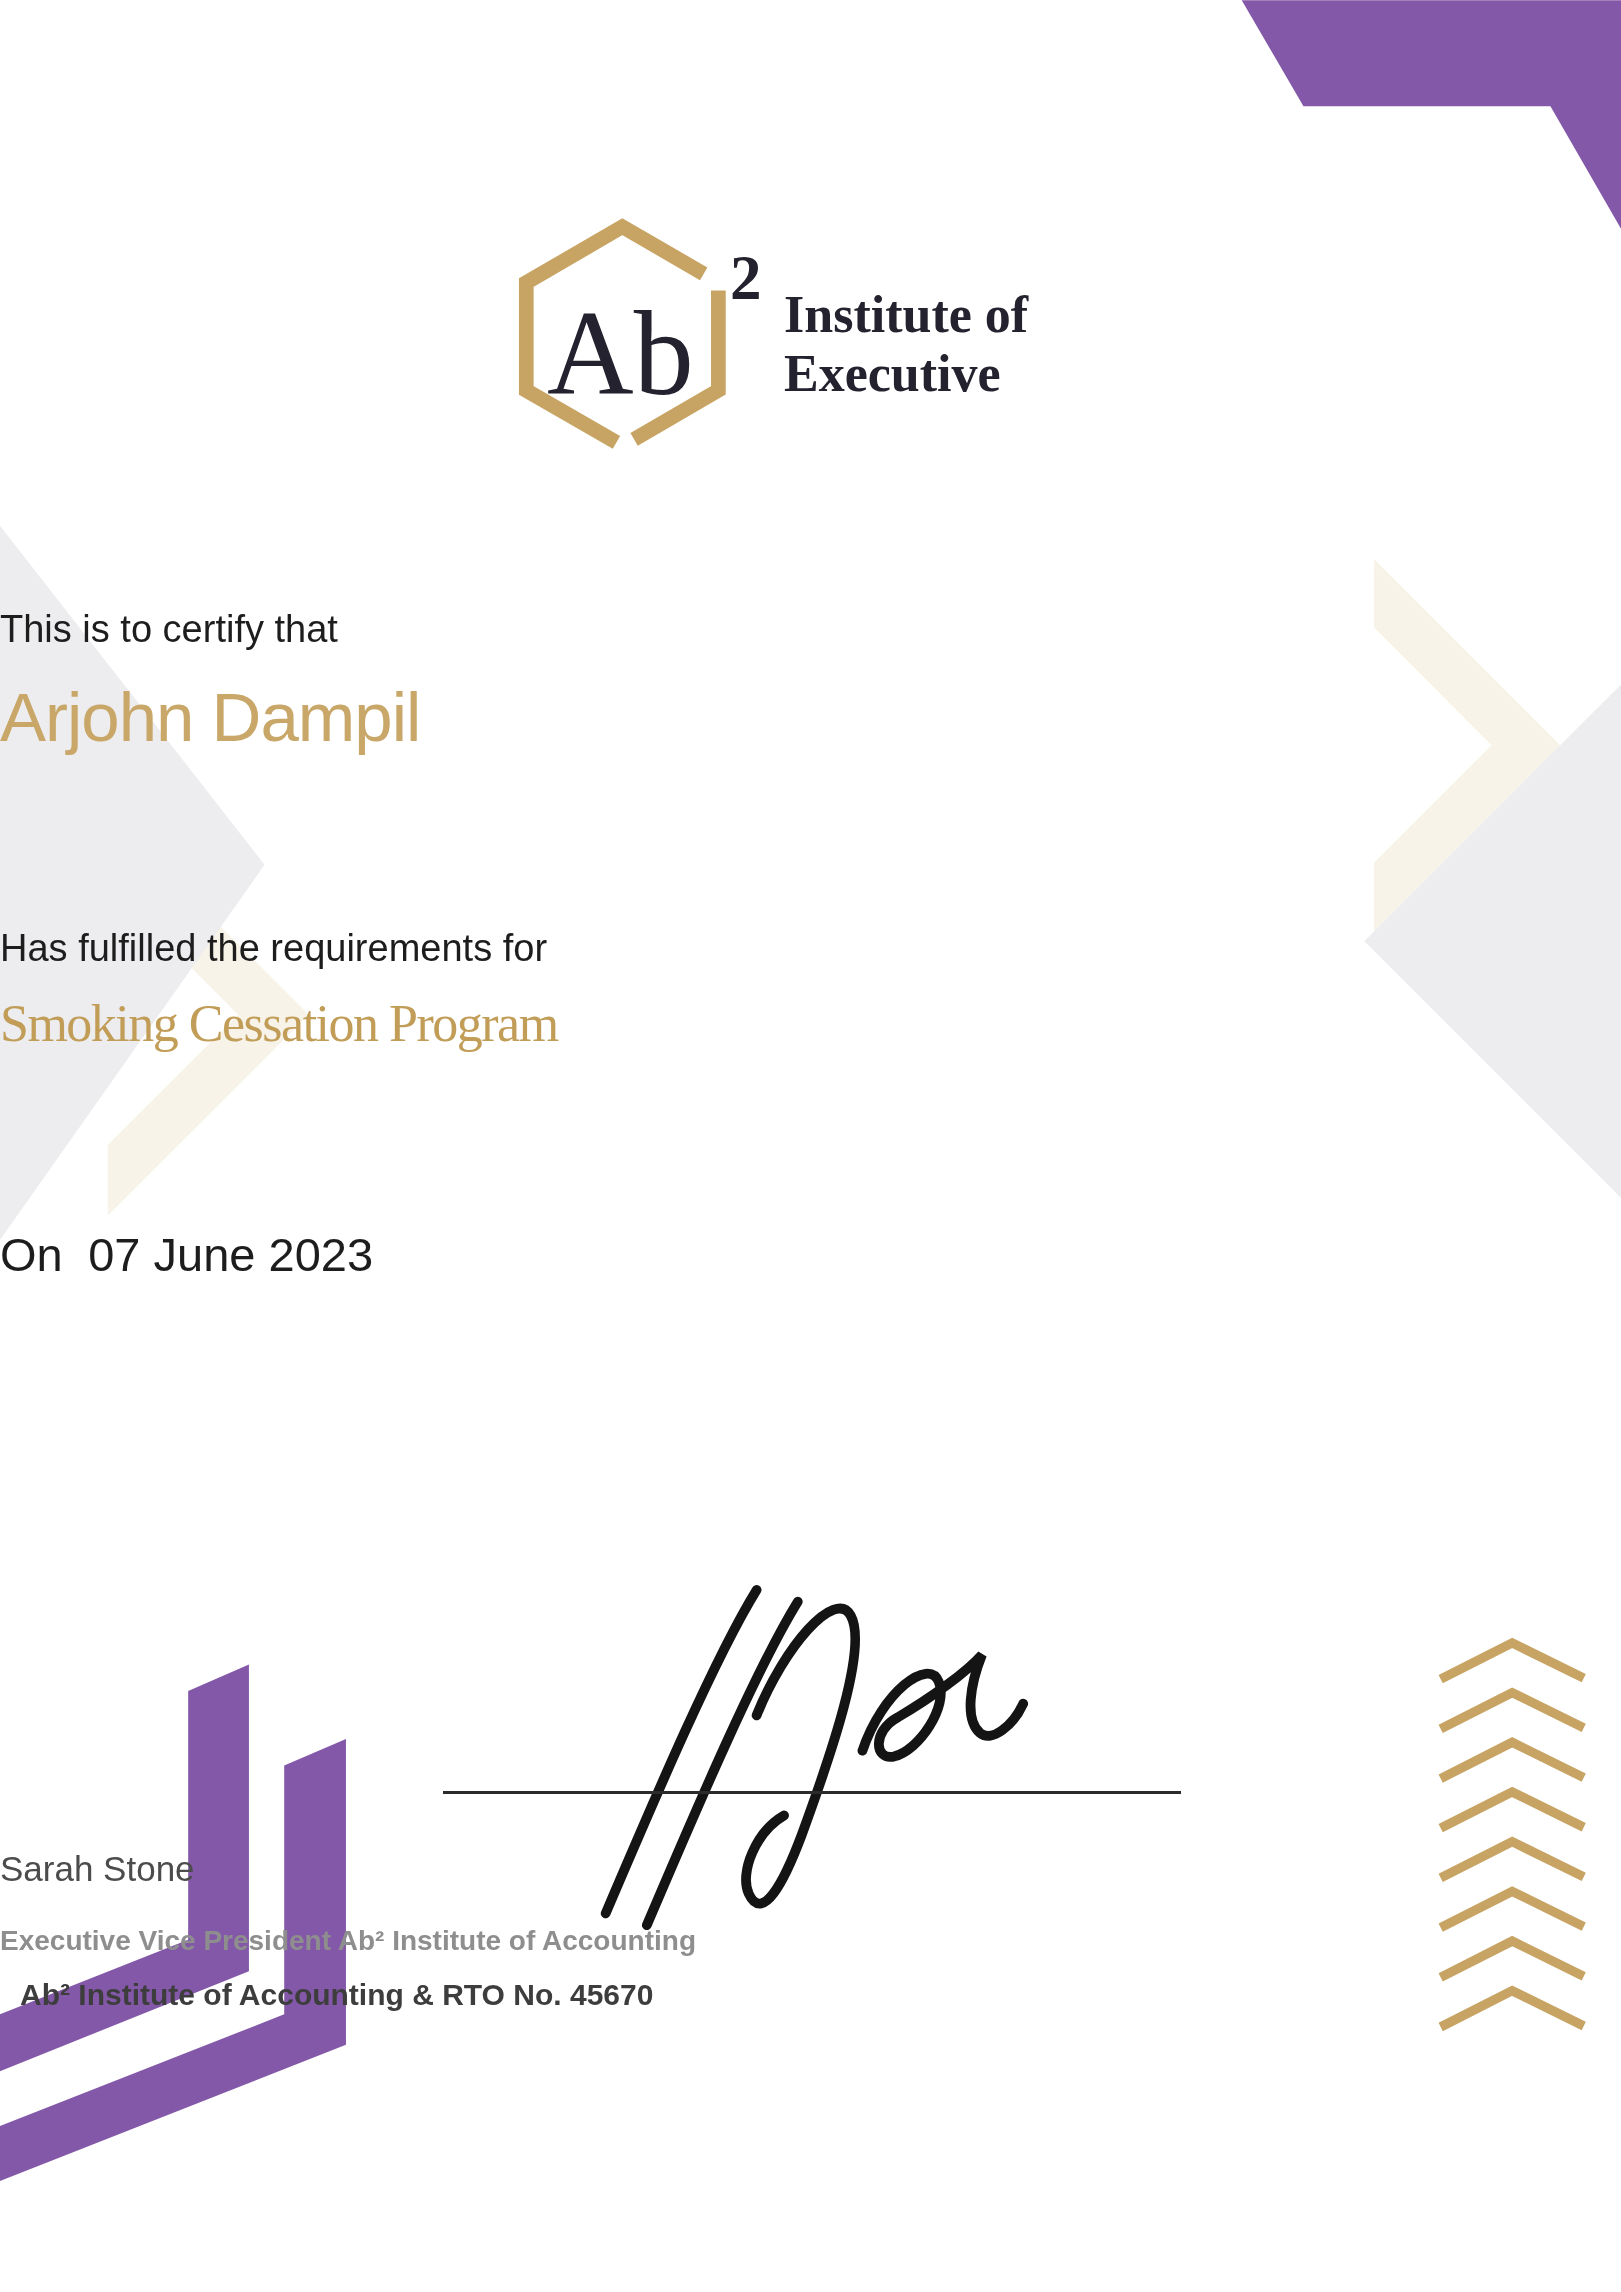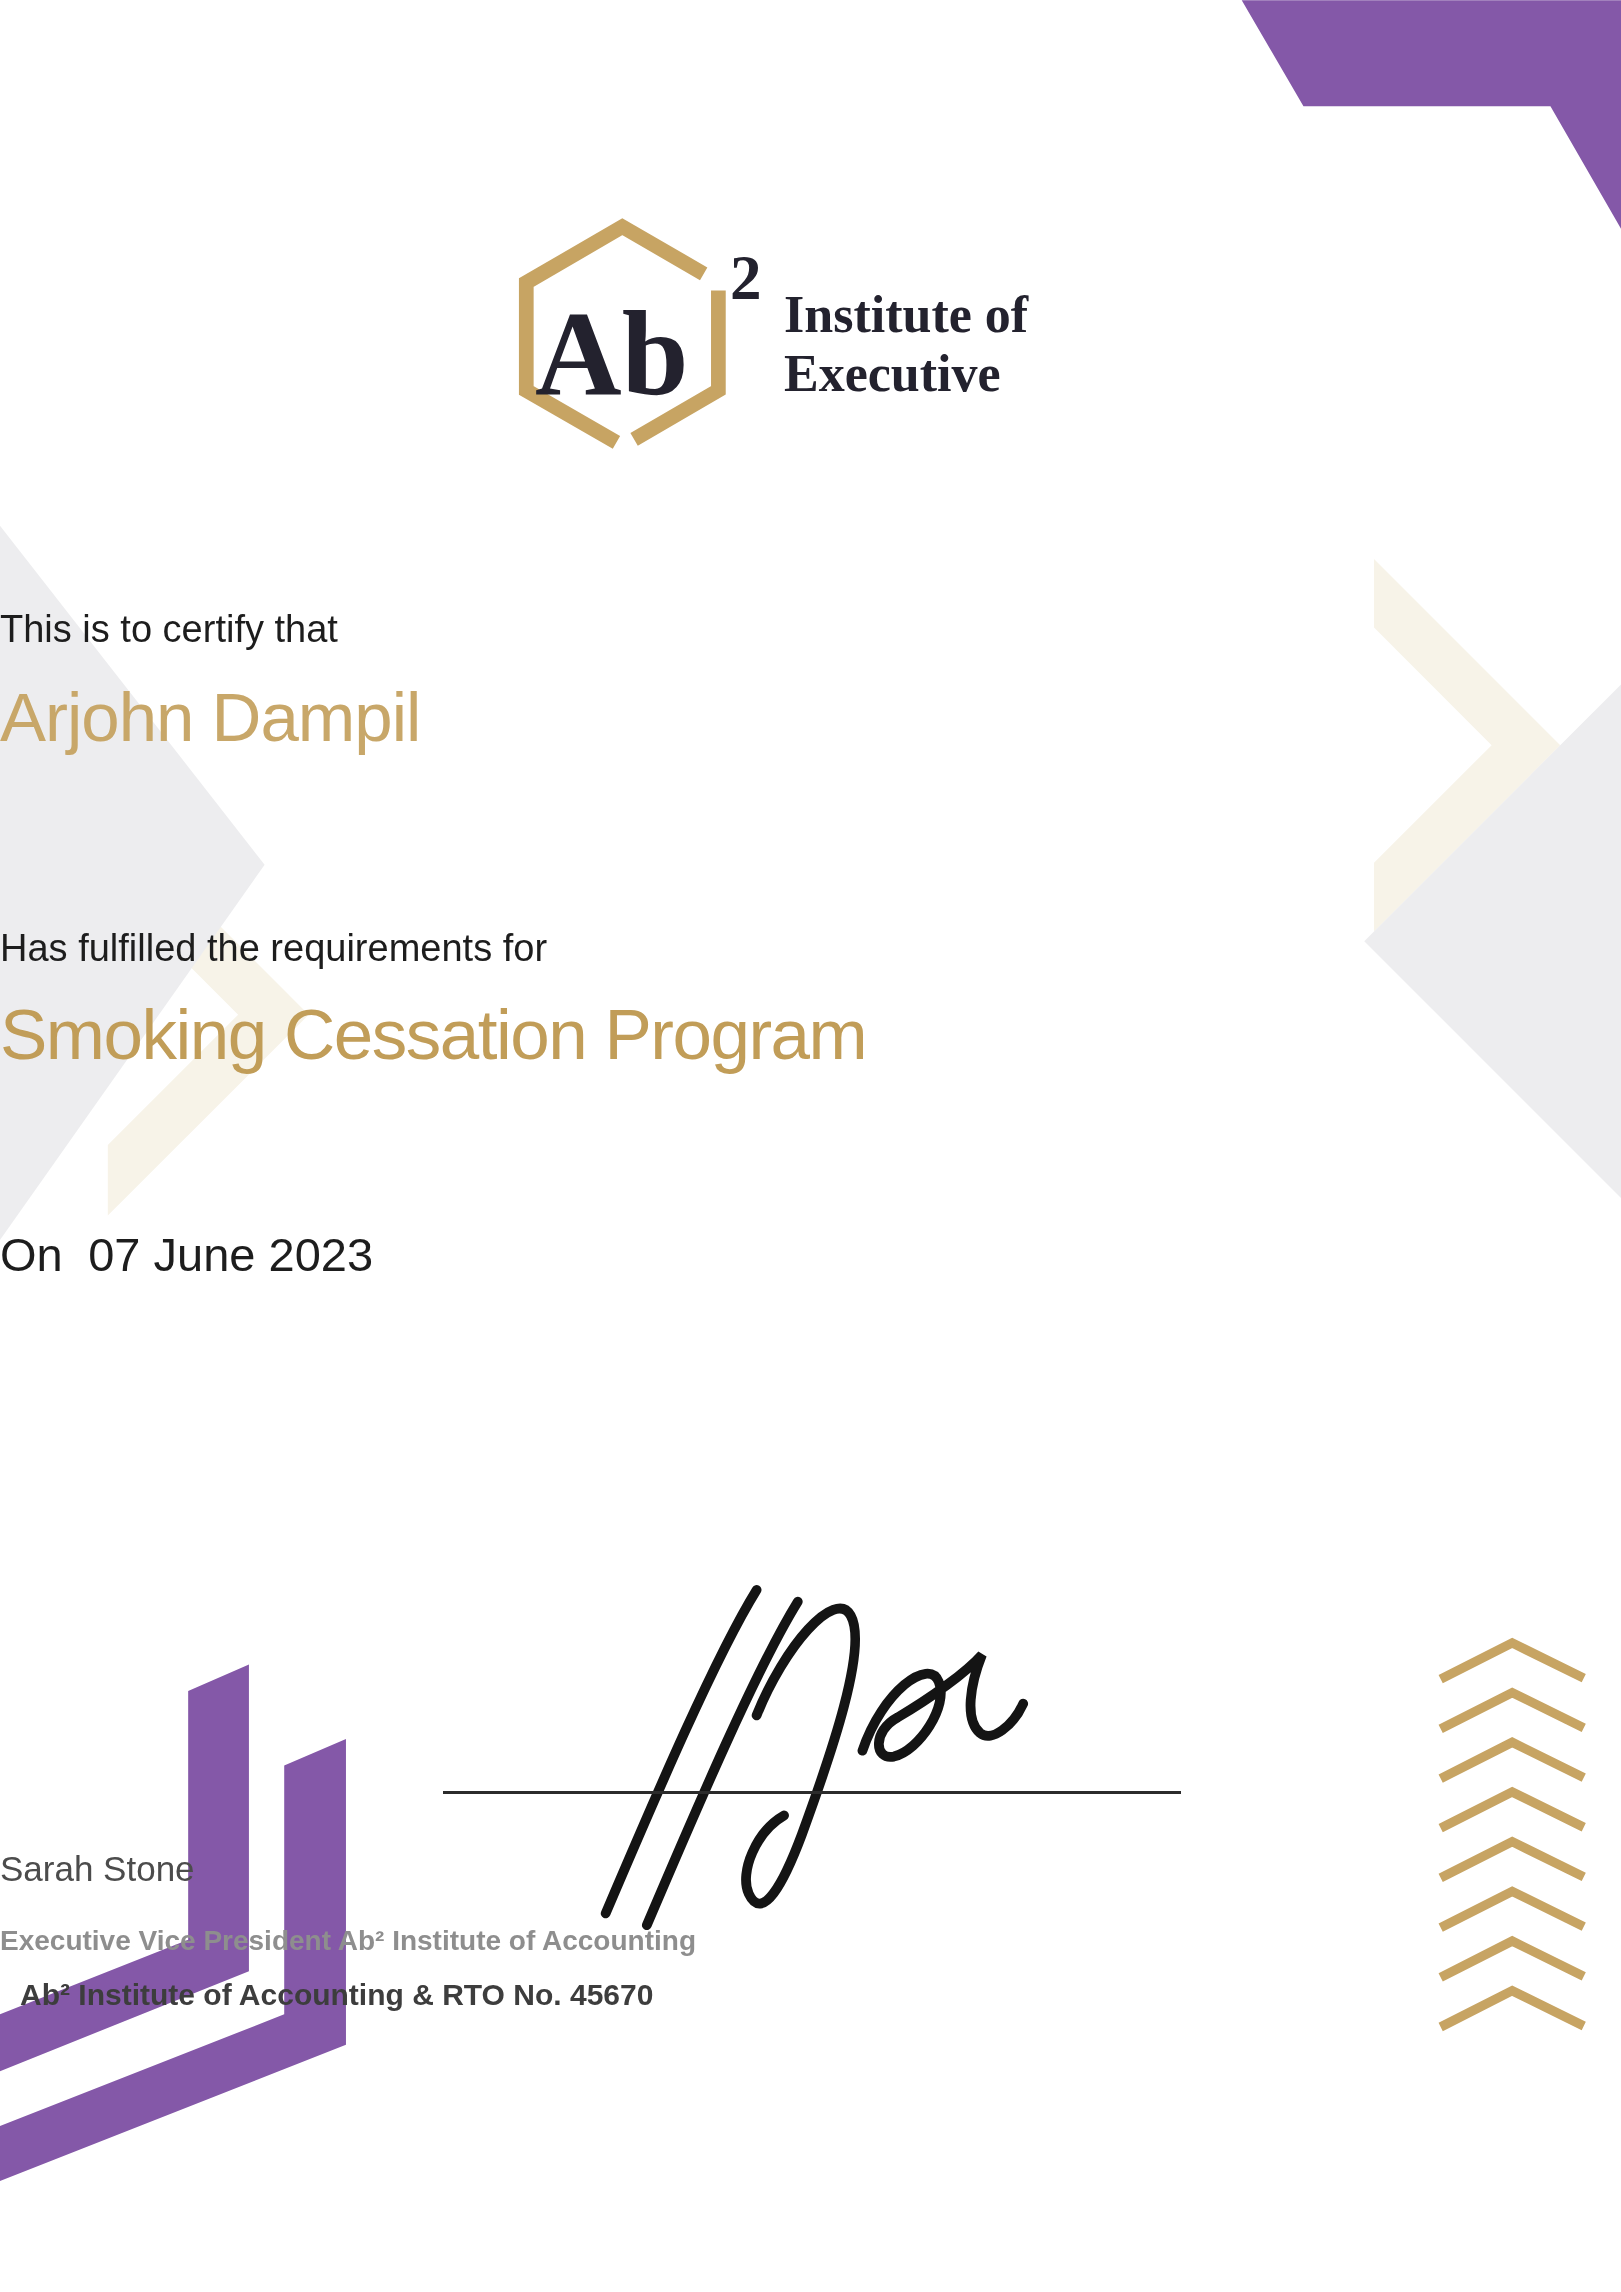--- a/index.html
+++ b/index.html
@@ -25,26 +25,26 @@
     color:var(--ink);
   }
   .bg{position:absolute;left:0;top:0;width:1621px;height:2293px;}
   .centered{
     position:absolute;left:0;width:1621px;
     text-align:left;white-space:nowrap;
   }
   .intro-line{top:608px;font-size:38px;color:#1d1d1d;}
   .recipient-line{top:678px;font-size:69px;letter-spacing:-1px;color:var(--gold-name);}
   .statement-line{top:927px;font-size:38px;color:#1d1d1d;}
-  .program-line{top:994px;font-size:71px;letter-spacing:-1.5px;color:var(--gold-program);}
+  .program-line{top:994px;font-size:52px;letter-spacing:-1.5px;color:var(--gold-program);font-family:Liberation Serif, serif;}
   .date-line{top:1227px;font-size:47px;color:#1d1d1d;}
   .date-line .gap{display:inline-block;width:25.5px;}
   .logo-monogram{
-    position:absolute;left:535px;top:294px;
-    font-family:"Liberation Serif", serif;font-weight:bold;
+    position:absolute;left:547px;top:294px;
+    font-family:"Liberation Serif", serif;font-weight:normal;
     font-size:120px;line-height:1;color:var(--logo-ink);
   }
   .logo-exponent{
     position:absolute;left:730px;top:247px;
     font-family:"Liberation Serif", serif;font-weight:bold;
     font-size:63px;line-height:1;color:var(--logo-ink);
   }
   .logo-wordmark{
     position:absolute;left:784px;top:286px;
     font-family:"Liberation Serif", serif;font-weight:bold;

